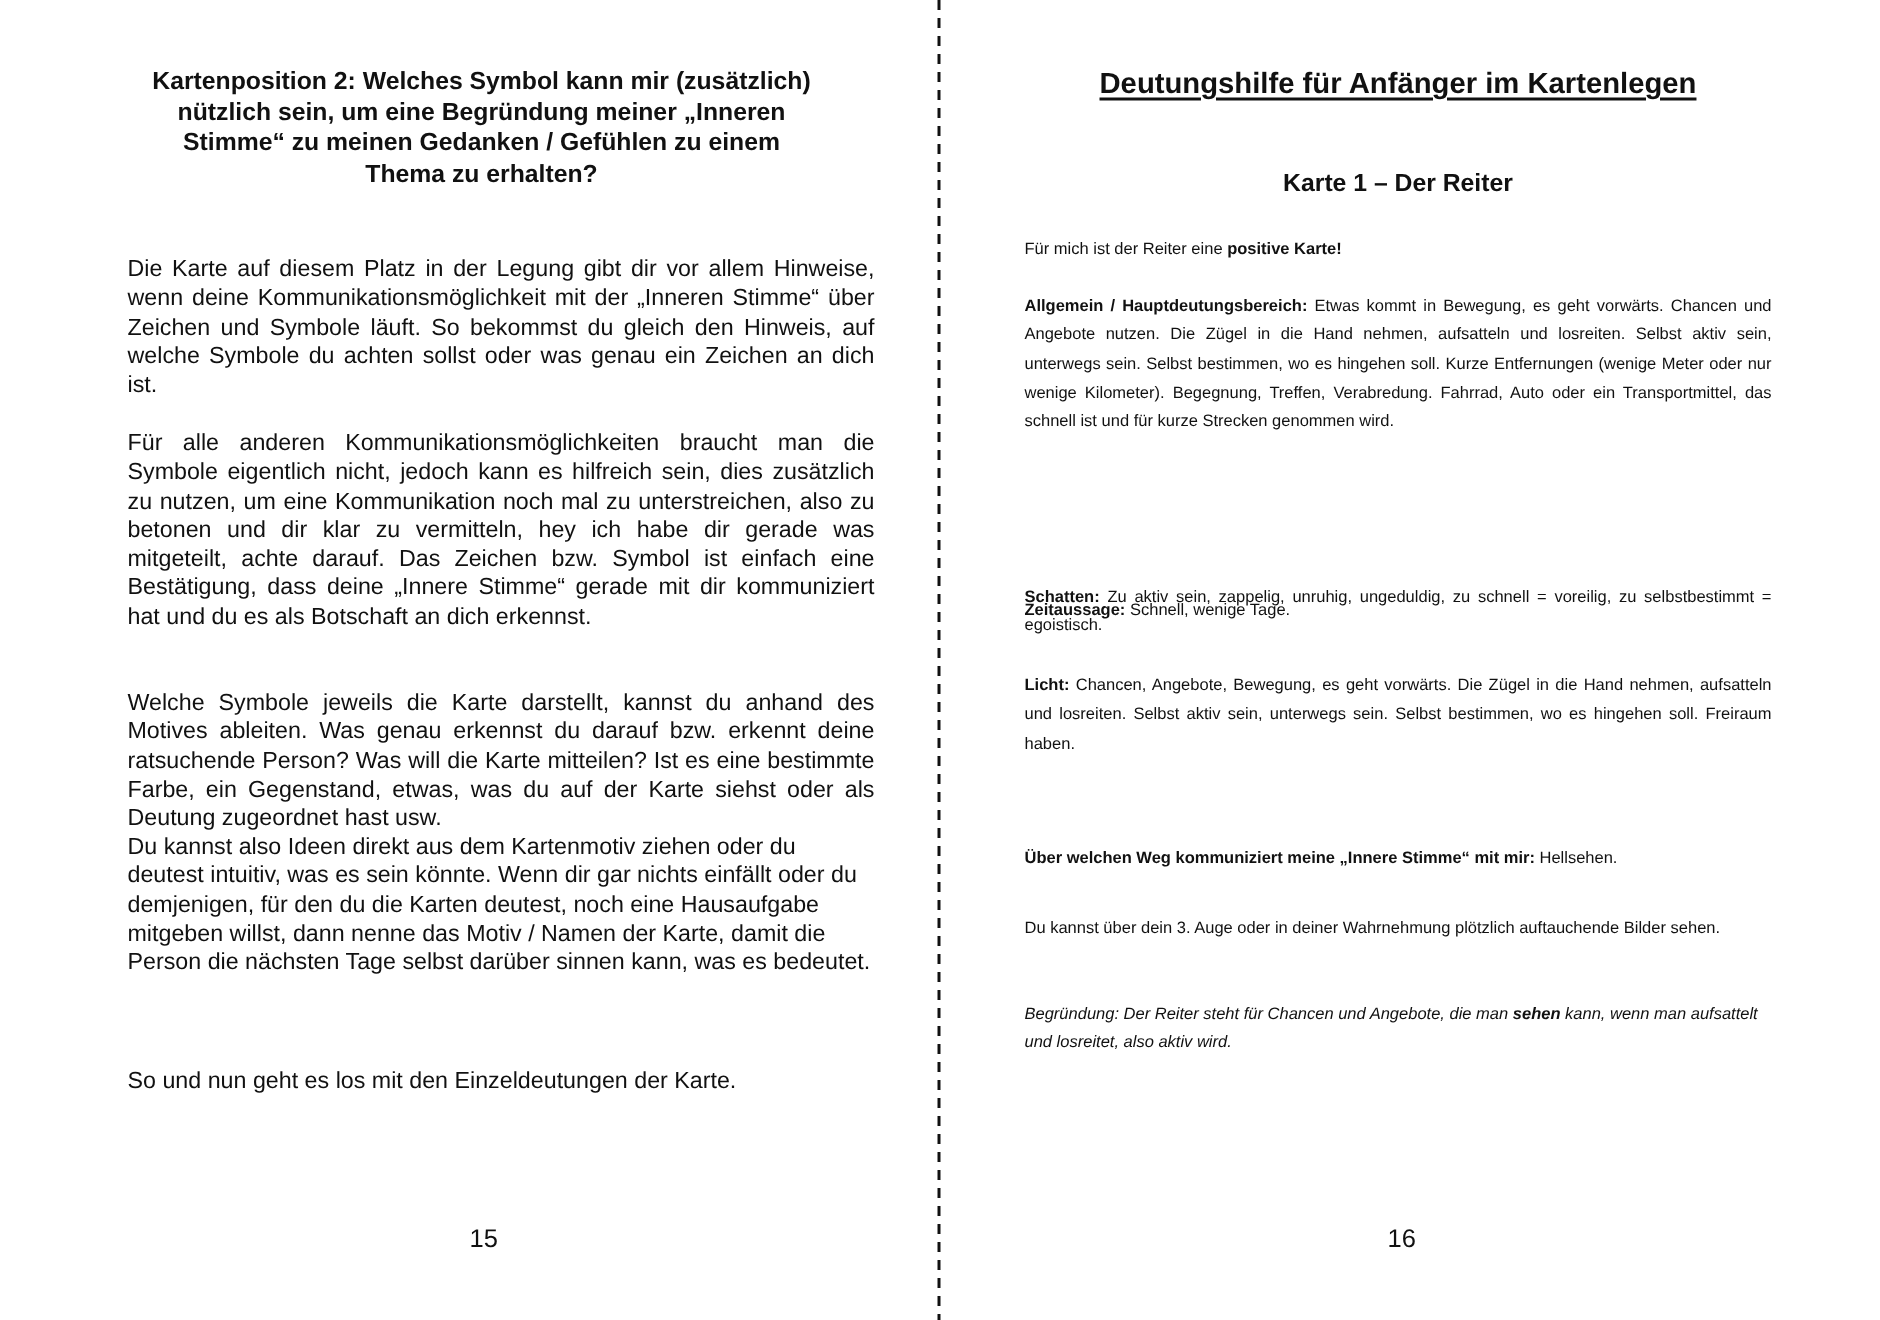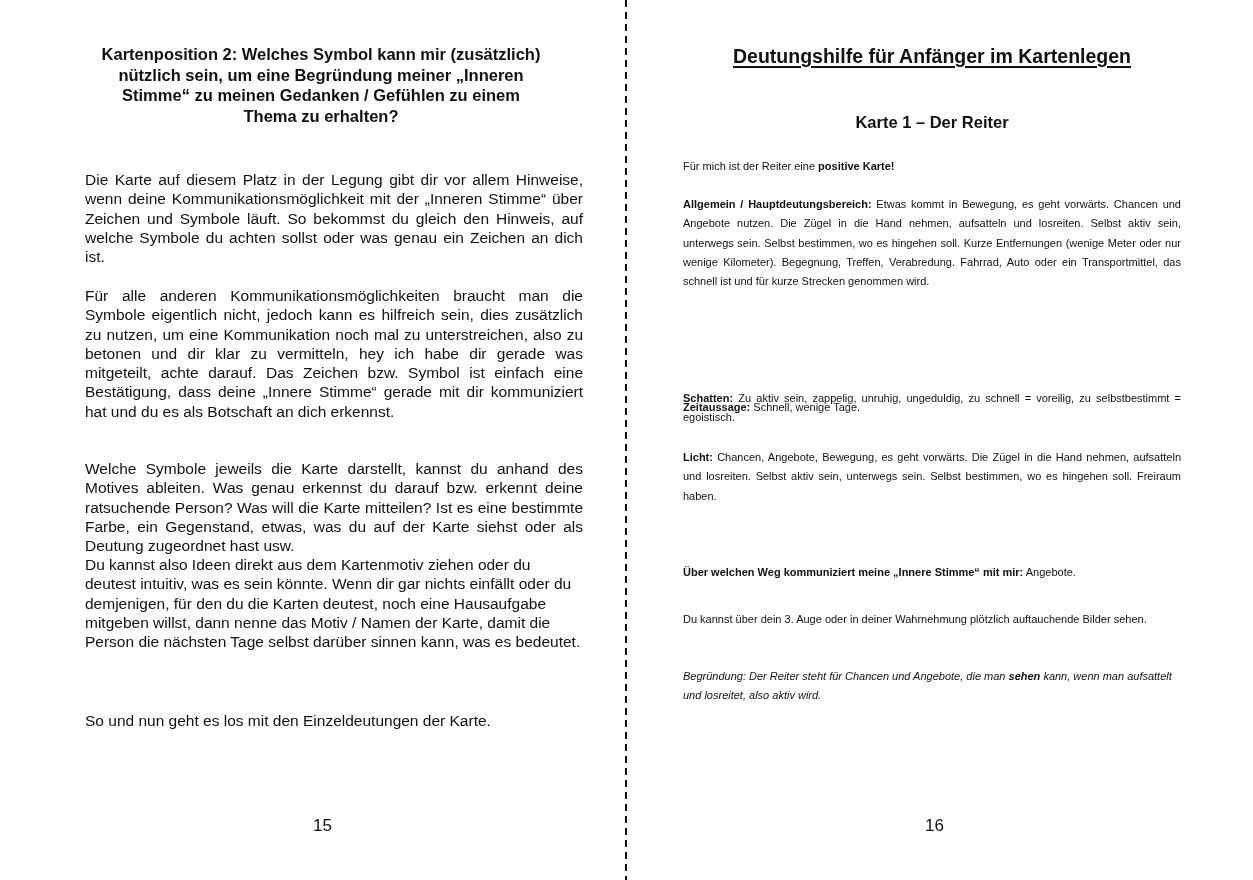--- a/index.html
+++ b/index.html
@@ -142,21 +142,21 @@
 
   <div class="r-text" style="top:389px;">
     <span class="bold">Schatten:</span><span> Zu aktiv sein, zappelig, unruhig, ungeduldig, zu schnell = voreilig, zu selbstbestimmt = egoistisch.</span>
   </div>
 
   <div class="r-text" style="top:448px;">
     <span class="bold">Licht:</span><span> Chancen, Angebote, Bewegung, es geht vorwärts. Die Zügel in die Hand nehmen, aufsatteln und losreiten. Selbst aktiv sein, unterwegs sein. Selbst bestimmen, wo es hingehen soll. Freiraum haben.</span>
   </div>
 
   <div class="r-text" style="top:563px;">
-    <span class="bold">Über welchen Weg kommuniziert meine „Innere Stimme“ mit mir:</span><span> Angebote.</span>
+    <span class="bold">Über welchen Weg kommuniziert meine „Innere Stimme“ mit mir:</span><span> Hellsehen.</span>
   </div>
 
   <div class="r-text" style="left:56px; top:610px; text-align:left;">Du kannst über dein 3. Auge oder in deiner Wahrnehmung plötzlich auftauchende Bilder sehen.</div>
 
   <div class="r-text italic" style="top:667px; text-align:left;">
     <span>Begründung: Der Reiter steht für Chancen und Angebote, die man </span><span class="bold">sehen</span><span> kann, wenn man aufsattelt und losreitet, also aktiv wird.</span>
   </div>
 
   <div class="page-number" style="left:298px;">16</div>
 </div>

